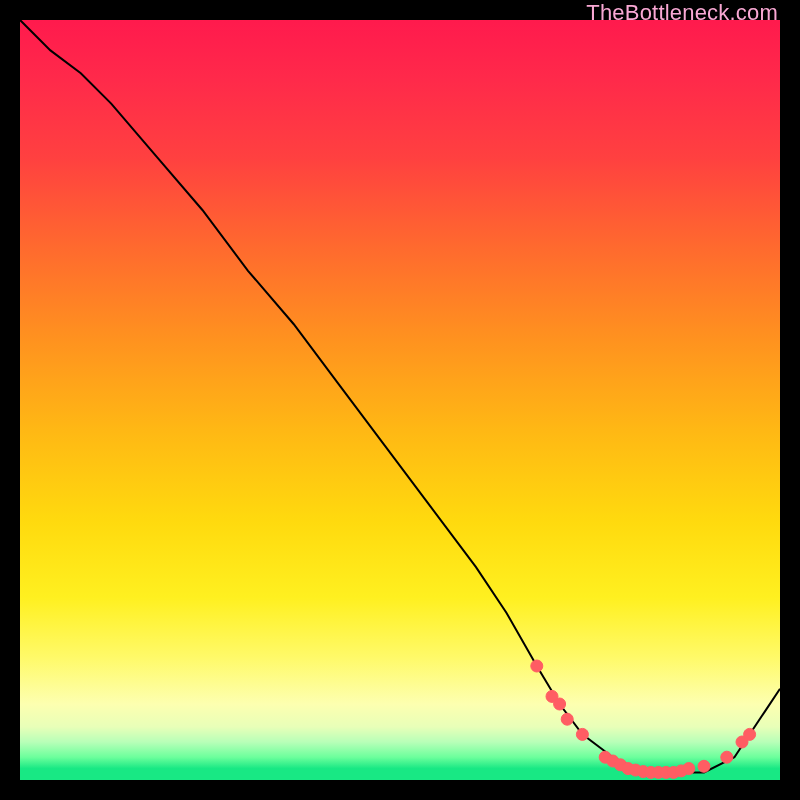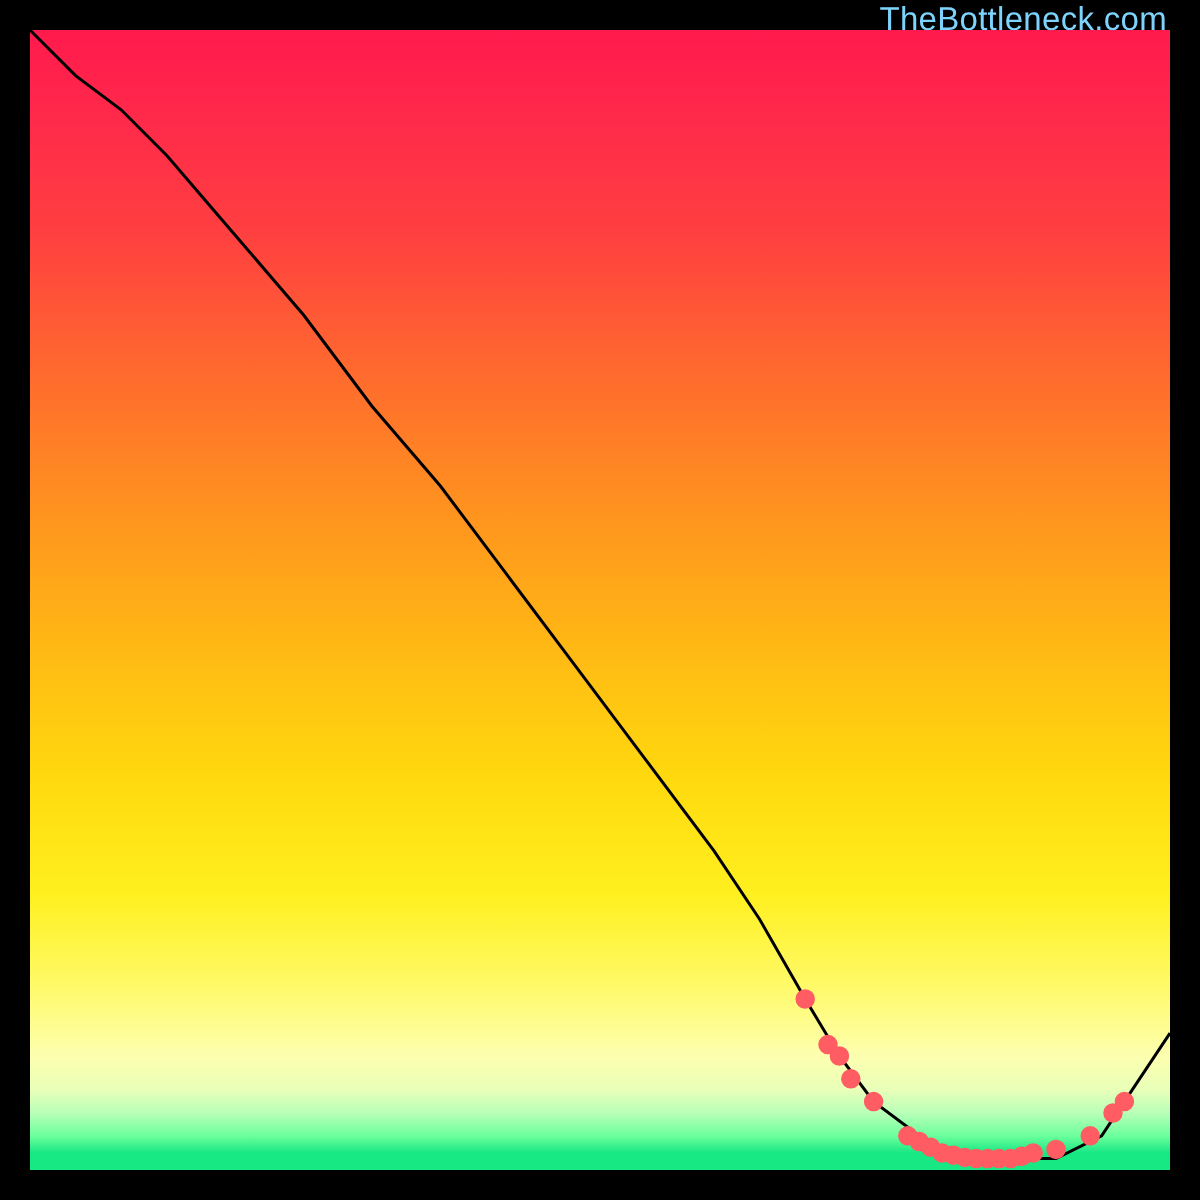--- a/index.html
+++ b/index.html
@@ -40,21 +40,21 @@
       #b8ffb8 95%,
       #6cff9c 97%,
       #18e884 98.5%,
       #18e884 100%
     );
   }
   .watermark {
     position: absolute;
     top: 0px;
     right: 22px;
-    color: #7dd3fc;
+    color: #f9a8d4;
     font-size: 22px;
     letter-spacing: 0.2px;
     user-select: none;
   }
   svg.curve {
     position: absolute;
     left: 0;
     top: 0;
     width: 760px;
     height: 760px;

